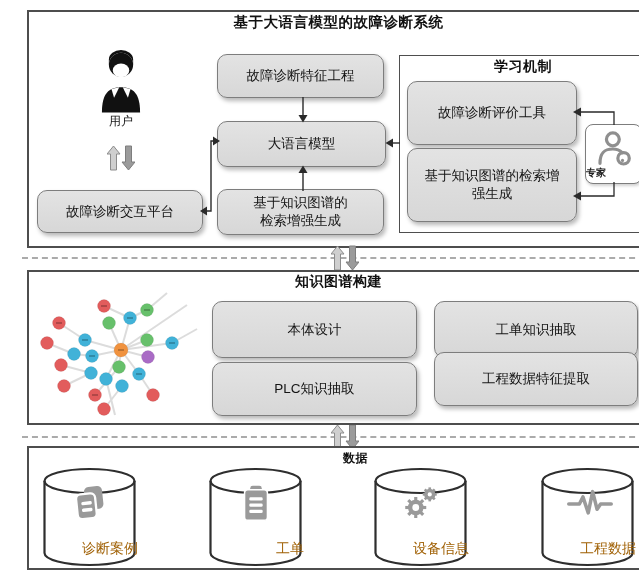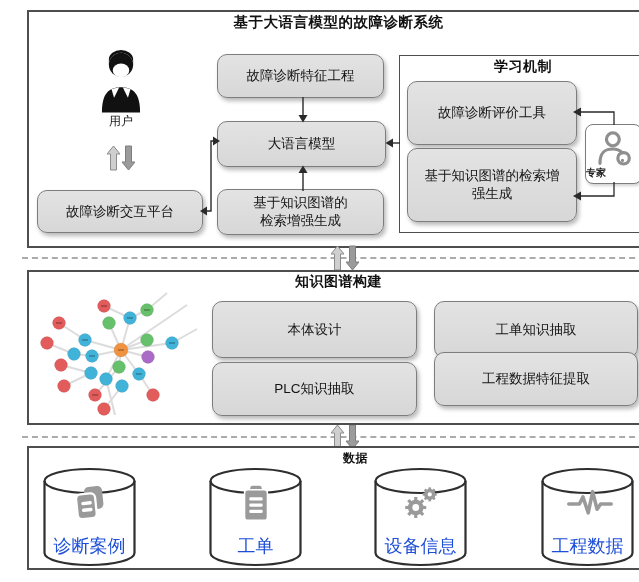--- a/index.html
+++ b/index.html
@@ -34,22 +34,22 @@
   }
   .expert-label{
     position:absolute;left:0;right:0;bottom:3px;text-align:left;
     font-size:10px;font-weight:bold;color:#222;
   }
   .dashed-sep{
     position:absolute;height:0;border-top:2px dashed #ababab;
   }
   .cyl{position:absolute;width:97px;height:100px;}
   .cyl-label{
-    position:absolute;left:0;right:0;bottom:9px;text-align:center;
-    font-size:18px;color:#1d4ed8;
+    position:absolute;left:0;right:0;bottom:9px;text-align:right;
+    font-size:14px;color:#a16207;
   }
   .cyl-icon{position:absolute;left:28px;top:16px;}
   .plain-label{position:absolute;text-align:center;font-size:12px;color:#141414;}
   svg{display:block;}
 </style>
 </head>
 <body>
 
 <div class="canvas">
 

